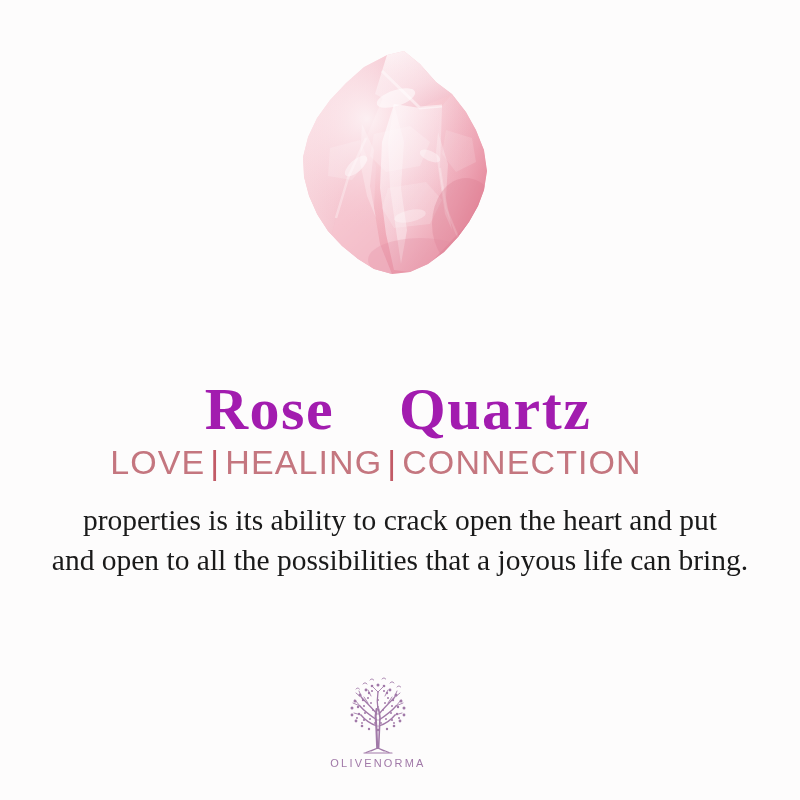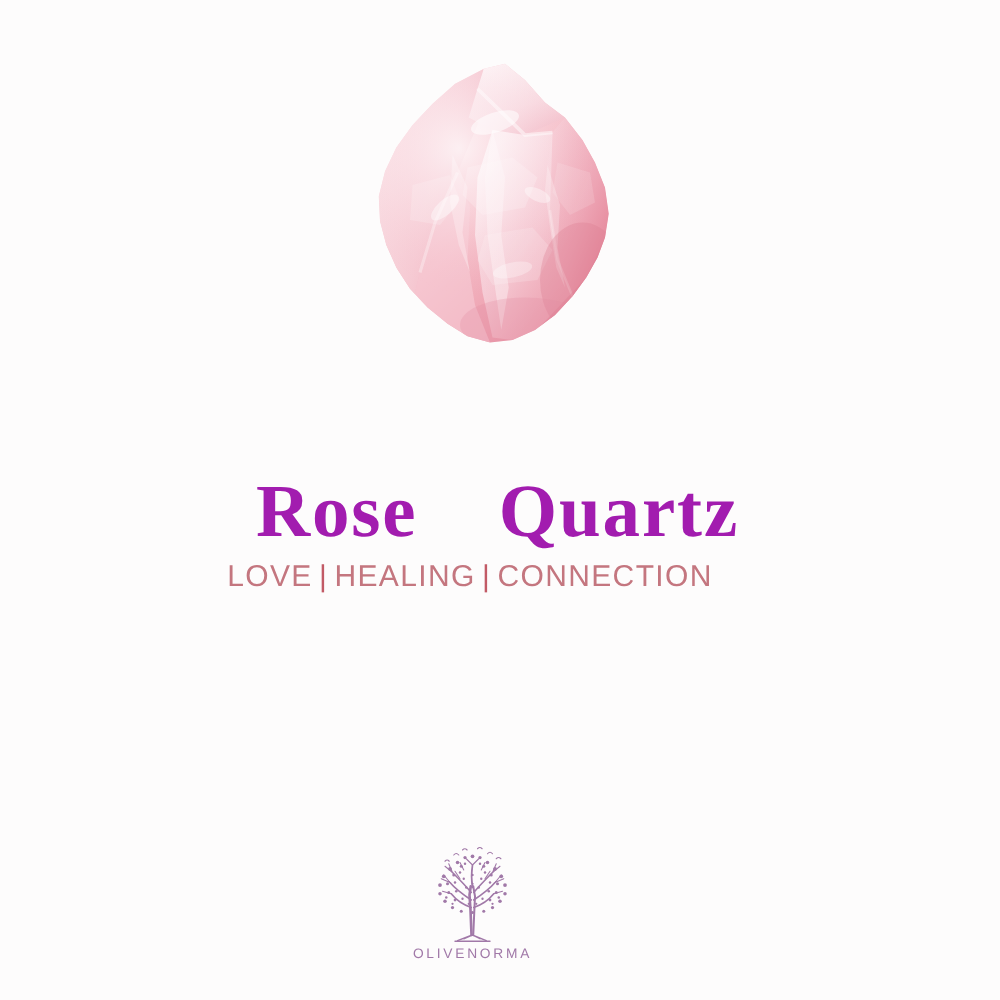--- a/index.html
+++ b/index.html
@@ -54,21 +54,21 @@
 
   
   #subtitle {
     position: absolute;
     left: 0;
     top: 446px;
     width: 752px;
     text-align: center;
     font-family: "Liberation Sans", sans-serif;
     font-weight: 300;
-    font-size: 24px;
+    font-size: 34px;
     line-height: 32px;
     letter-spacing: 1.1px;
     color: #c4767f;
   }
   #subtitle .sep {
     color: #c25a66;
     padding: 0 5px;
     font-weight: 400;
   }
 
@@ -217,20 +217,22 @@
     </svg>
   </div>
 
   <h1 id="title">Rose  Quartz</h1>
 
   <div id="subtitle">
     <span>LOVE</span><span class="sep">|</span><span>HEALING</span><span class="sep">|</span><span>CONNECTION</span>
   </div>
 
   <div id="body-copy">
+    <span class="bline">properties is its ability to crack open the heart and put</span>
+    <span class="bline">and open to all the possibilities that a joyous life can bring.</span>
   </div>
 
   <div id="logo">
     <svg id="logo-mark" width="86" height="80" viewBox="0 0 86 80">
       <g stroke="#a179a8" fill="#a179a8">
 
         <path d="M42.2,72 L41.4,52 L40.6,40 L41.6,33" fill="none" stroke-width="2.1" stroke-linecap="round"></path>
         <path d="M43.6,72 L44.4,54 L45.0,41 L43.6,33" fill="none" stroke-width="1.6" stroke-linecap="round"></path>
 
         <path d="M42.8,72 L36,75 M42.8,72 L49,75 M42.8,72 L31,76.5 M42.8,72 L54,76.5" fill="none" stroke-width="1.1" stroke-linecap="round"></path>

